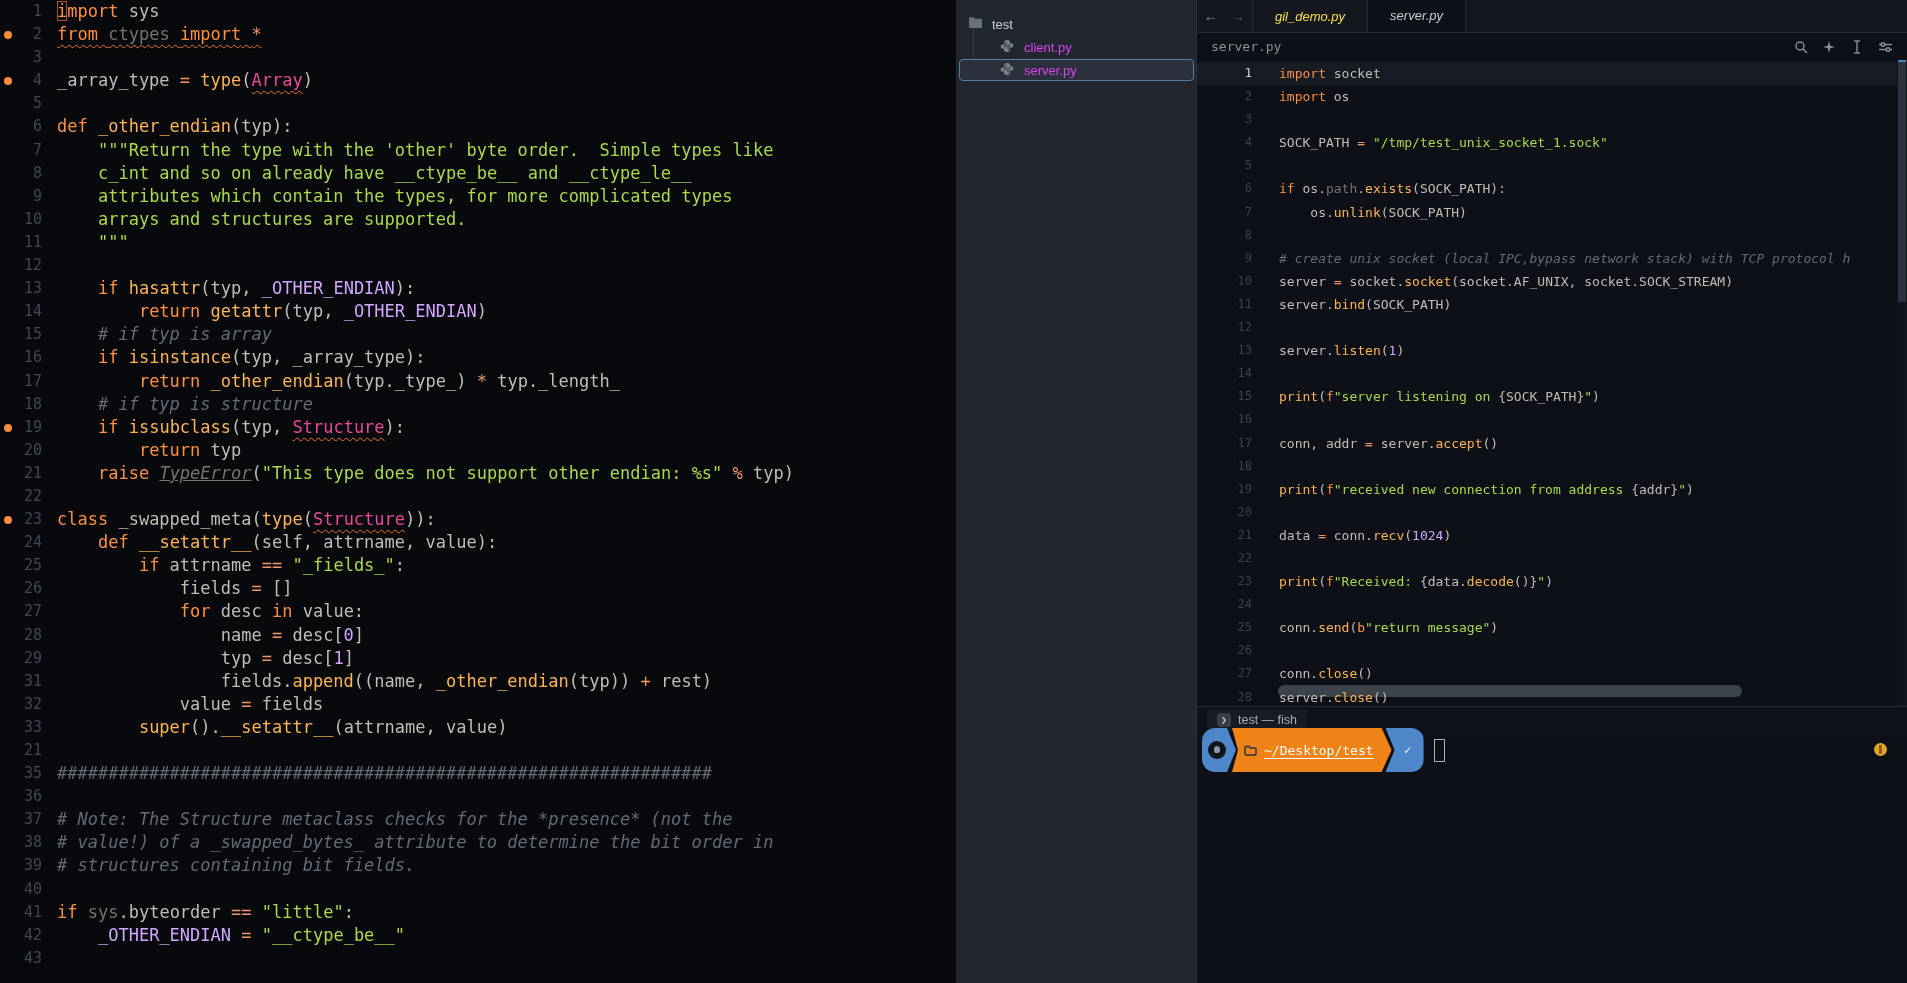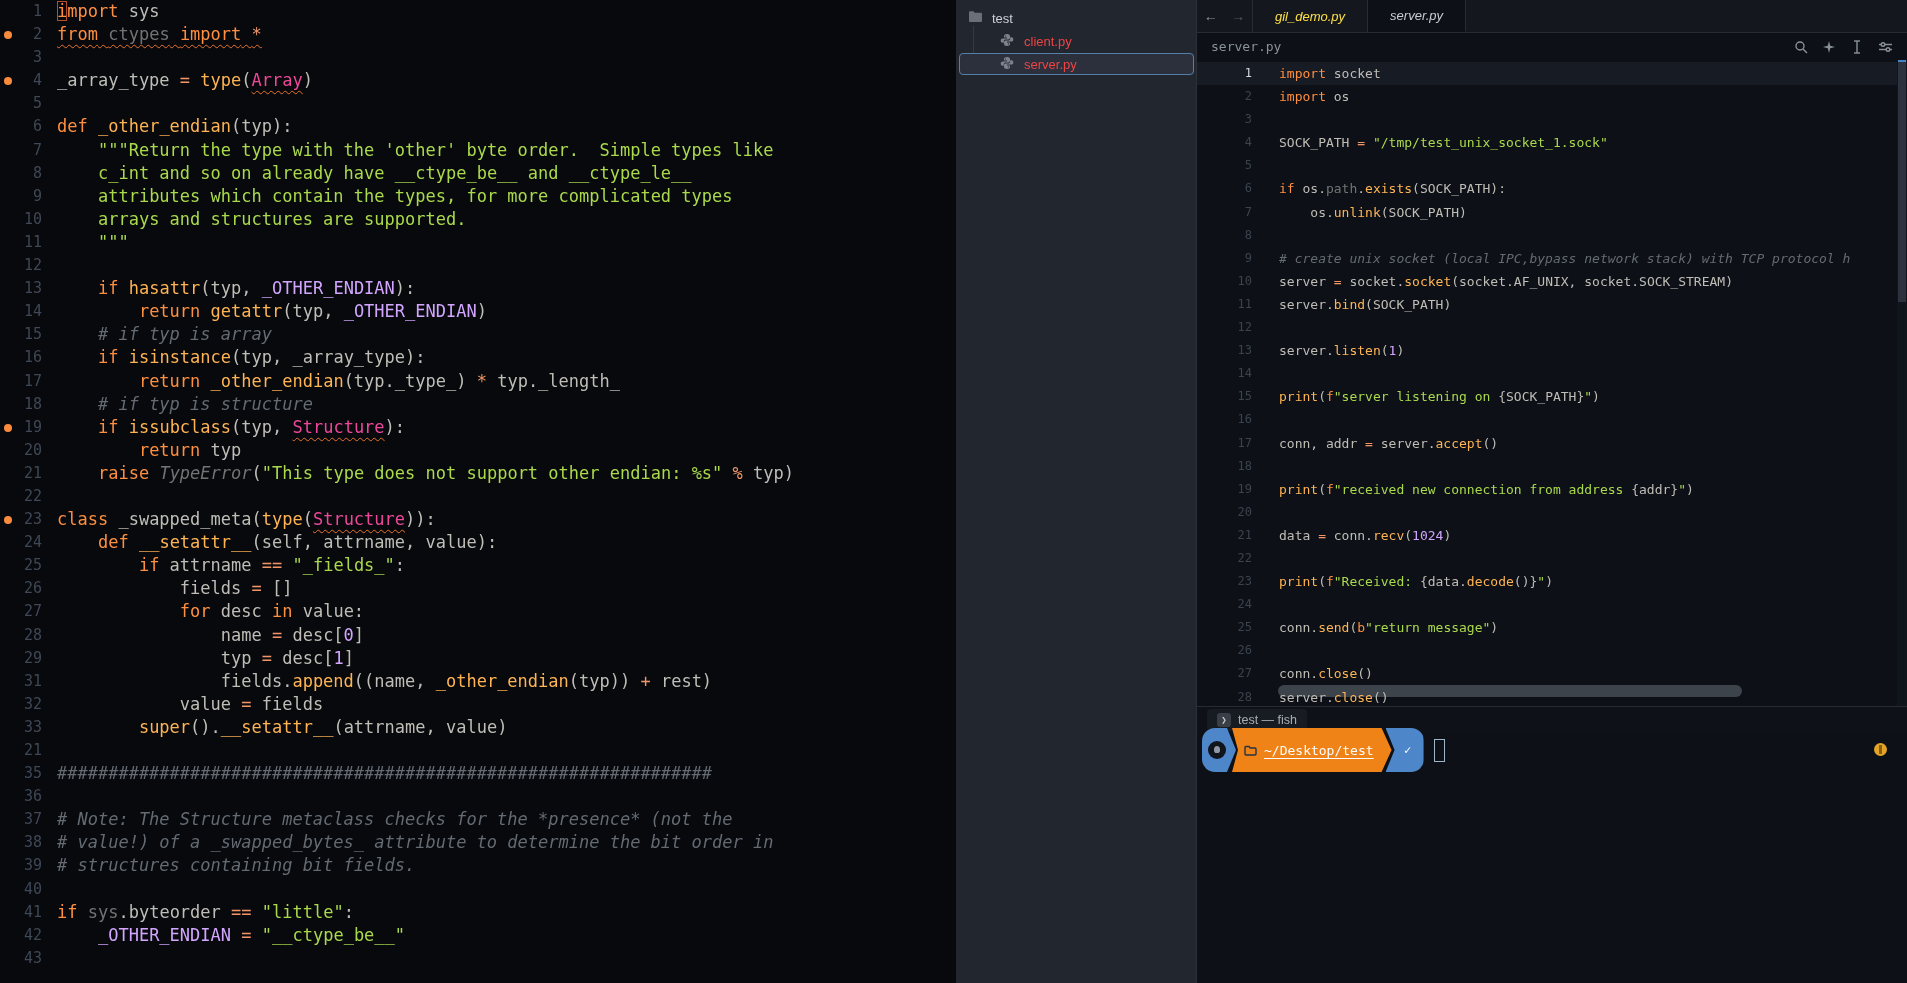--- a/index.html
+++ b/index.html
@@ -28,31 +28,31 @@
 
   
   .kw    { color:#ff8f40; }
   .fn    { color:#ffb454; }
   .str   { color:#aad94c; }
   .typ   { color:#737373; }
   .const { color:#d2a6ff; }
   .com   { color:#646b73; font-style:italic; }
   .op    { color:#f29668; }
   .pl    { color:#bfbdb6; }
-  .it    { font-style:italic; }
+  .it    { font-style:italic;text-decoration:underline; }
   .sqz, .typsq { text-decoration-line:underline; text-decoration-style:wavy;
     text-decoration-color:#e8742c; text-decoration-thickness:1px; text-underline-offset:4px; }
   .typsq { color:#ec4899; }
   .cur { outline:1.5px solid #b24f2e; outline-offset:-1px; }
 
   
   .project-panel { position:absolute; left:957px; top:0; width:240px; height:983px;
-    background:#22262f; border-right:1px solid #2b3039; padding-top:6px; }
+    background:#22262f; border-right:1px solid #2b3039; padding-top:12px; }
   .tree-row { display:flex; align-items:center; height:22px; margin:1px 2px; border-radius:4px;
-    color:#ef4444; font-size:13px; position:relative; border:1px solid transparent; }
+    color:#d946ef; font-size:13px; position:relative; border:1px solid transparent; }
   .tree-row.root { color:#ccd0d6; }
   .tree-row .ticon { display:inline-flex; width:16px; height:16px; margin-right:8px; flex:none; }
   .tree-row.depth0 { padding-left:8px; }
   .tree-row.depth1 { padding-left:40px; }
   .tree-row.selected { background:#2b303c; border:1px solid #567fa5; }
   .indent-guide { position:absolute; left:16px; top:26px; width:1px; height:46px; background:#343945; }
 
   
   .pane-right { position:absolute; left:1197px; top:0; width:710px; height:983px; background:#0d1117; }
   .tabbar { height:33px; background:#14171e; display:flex; border-bottom:1px solid #262b34; }

